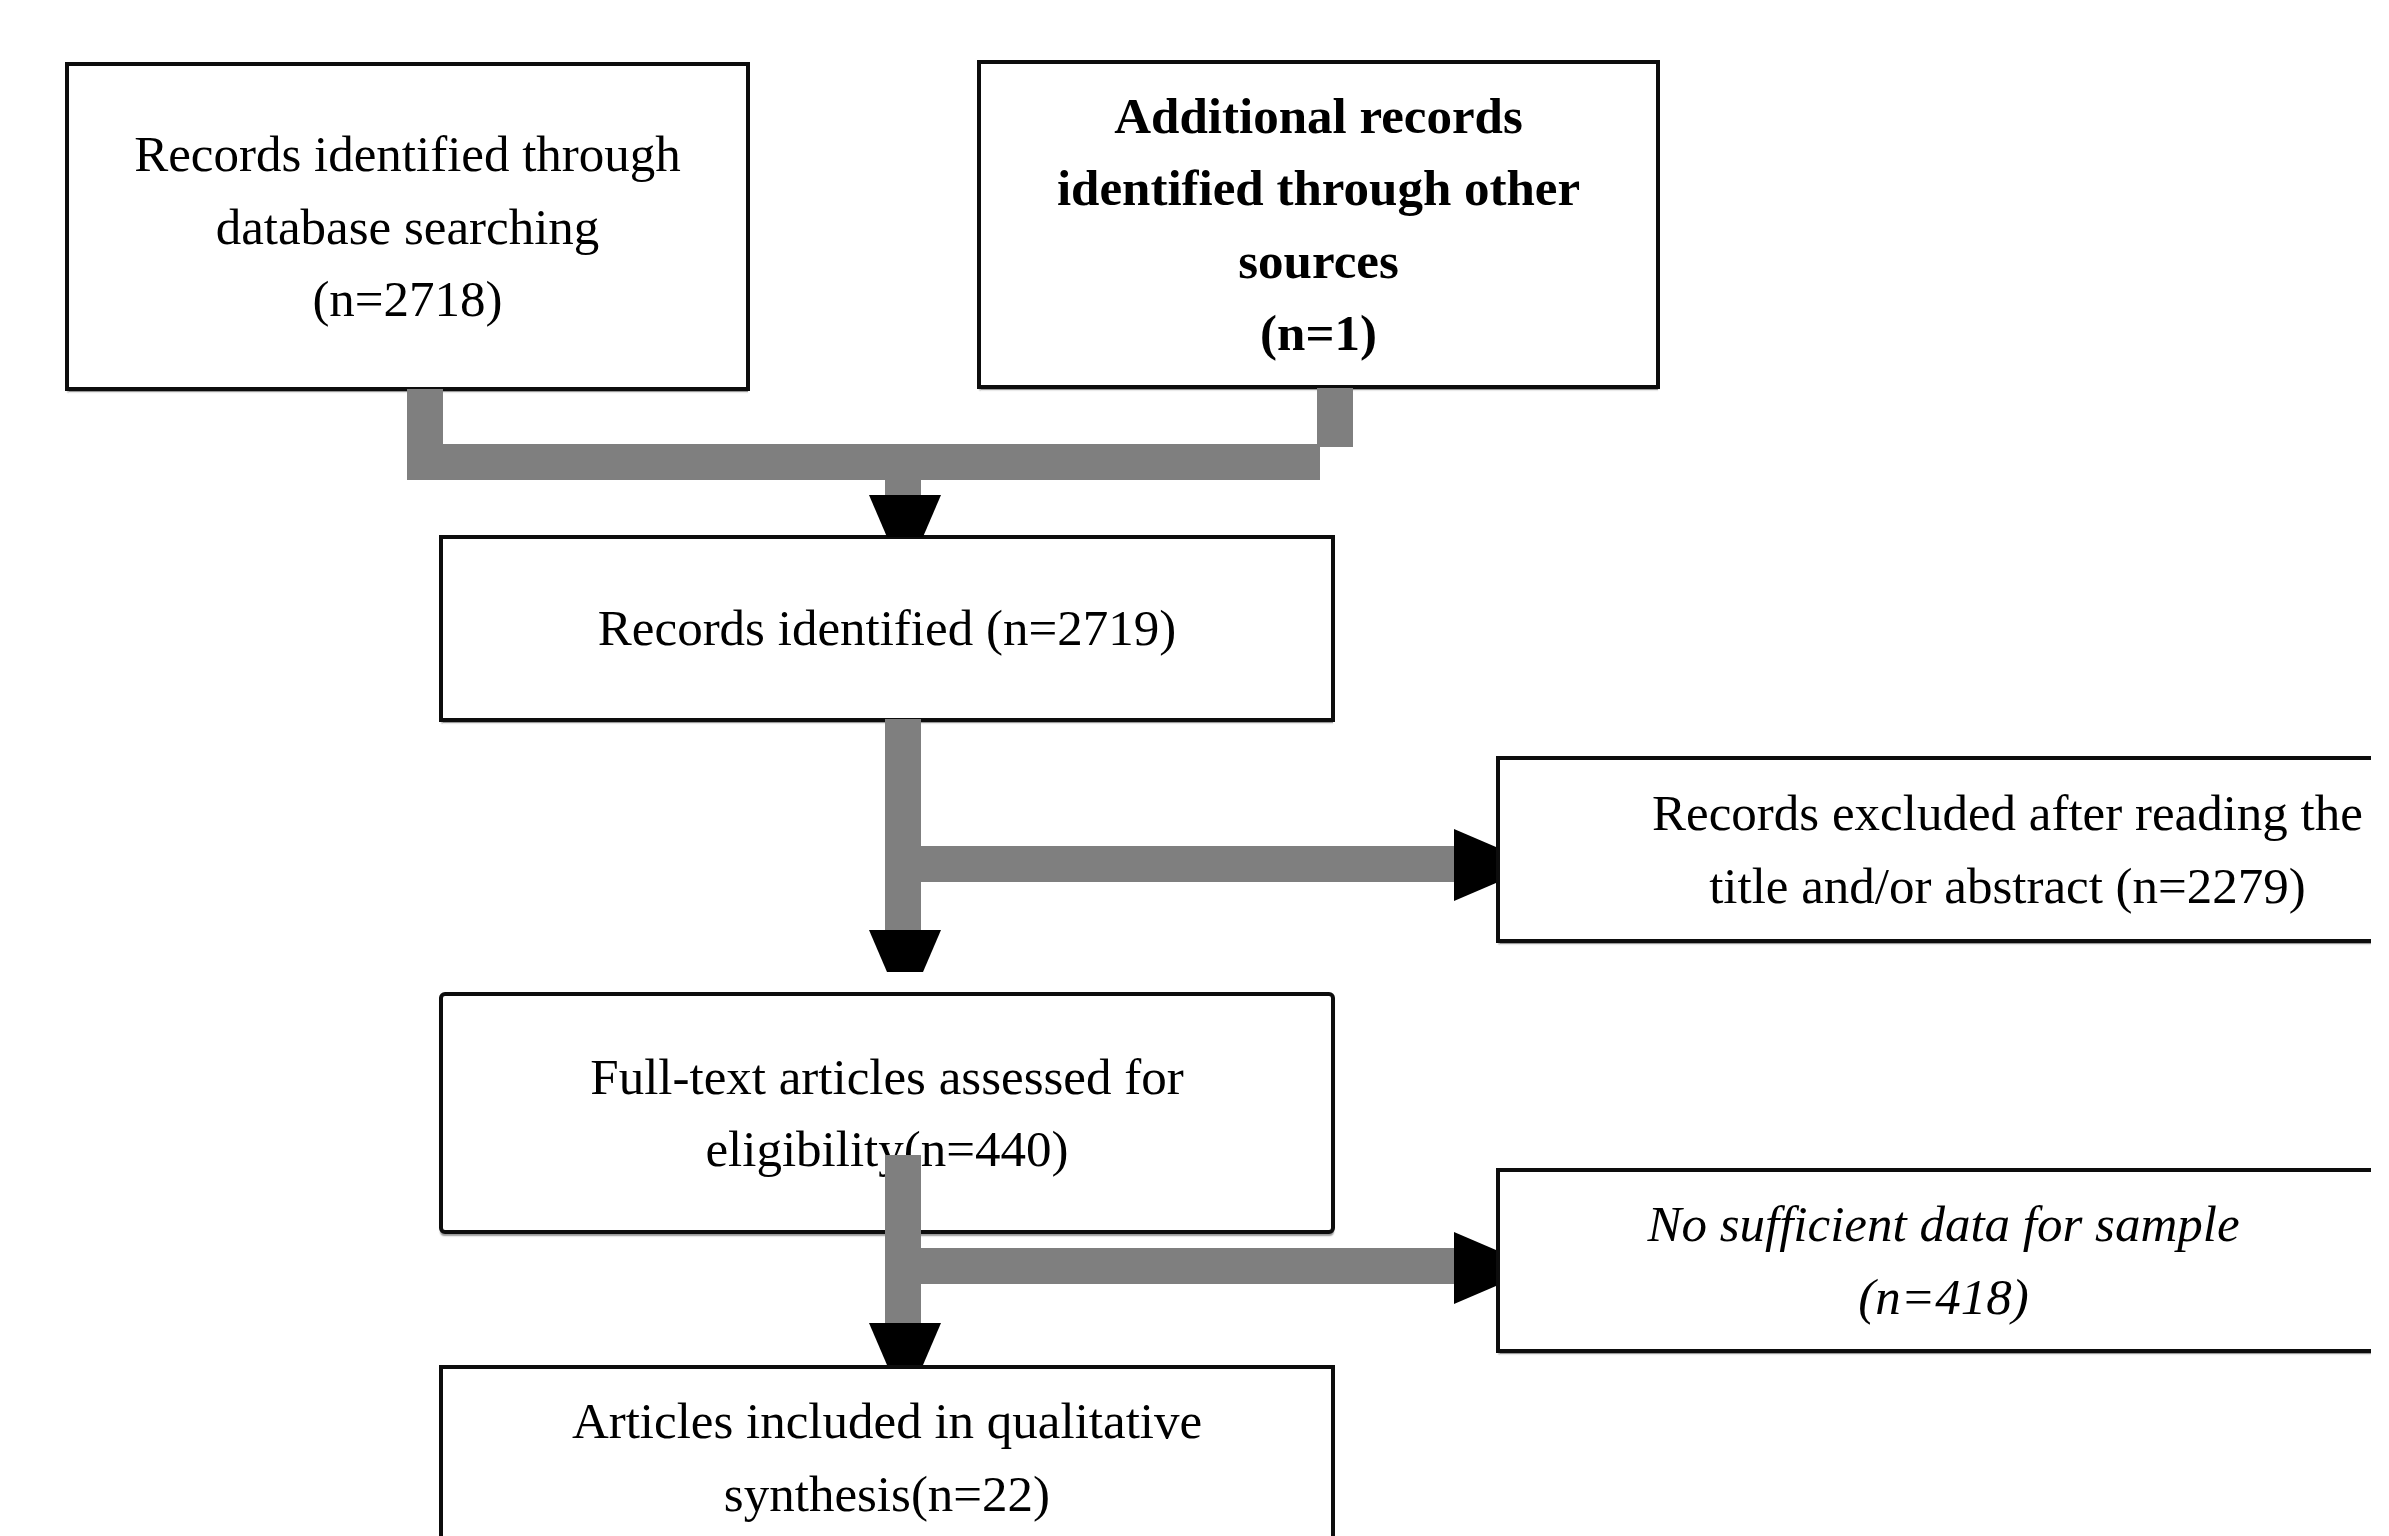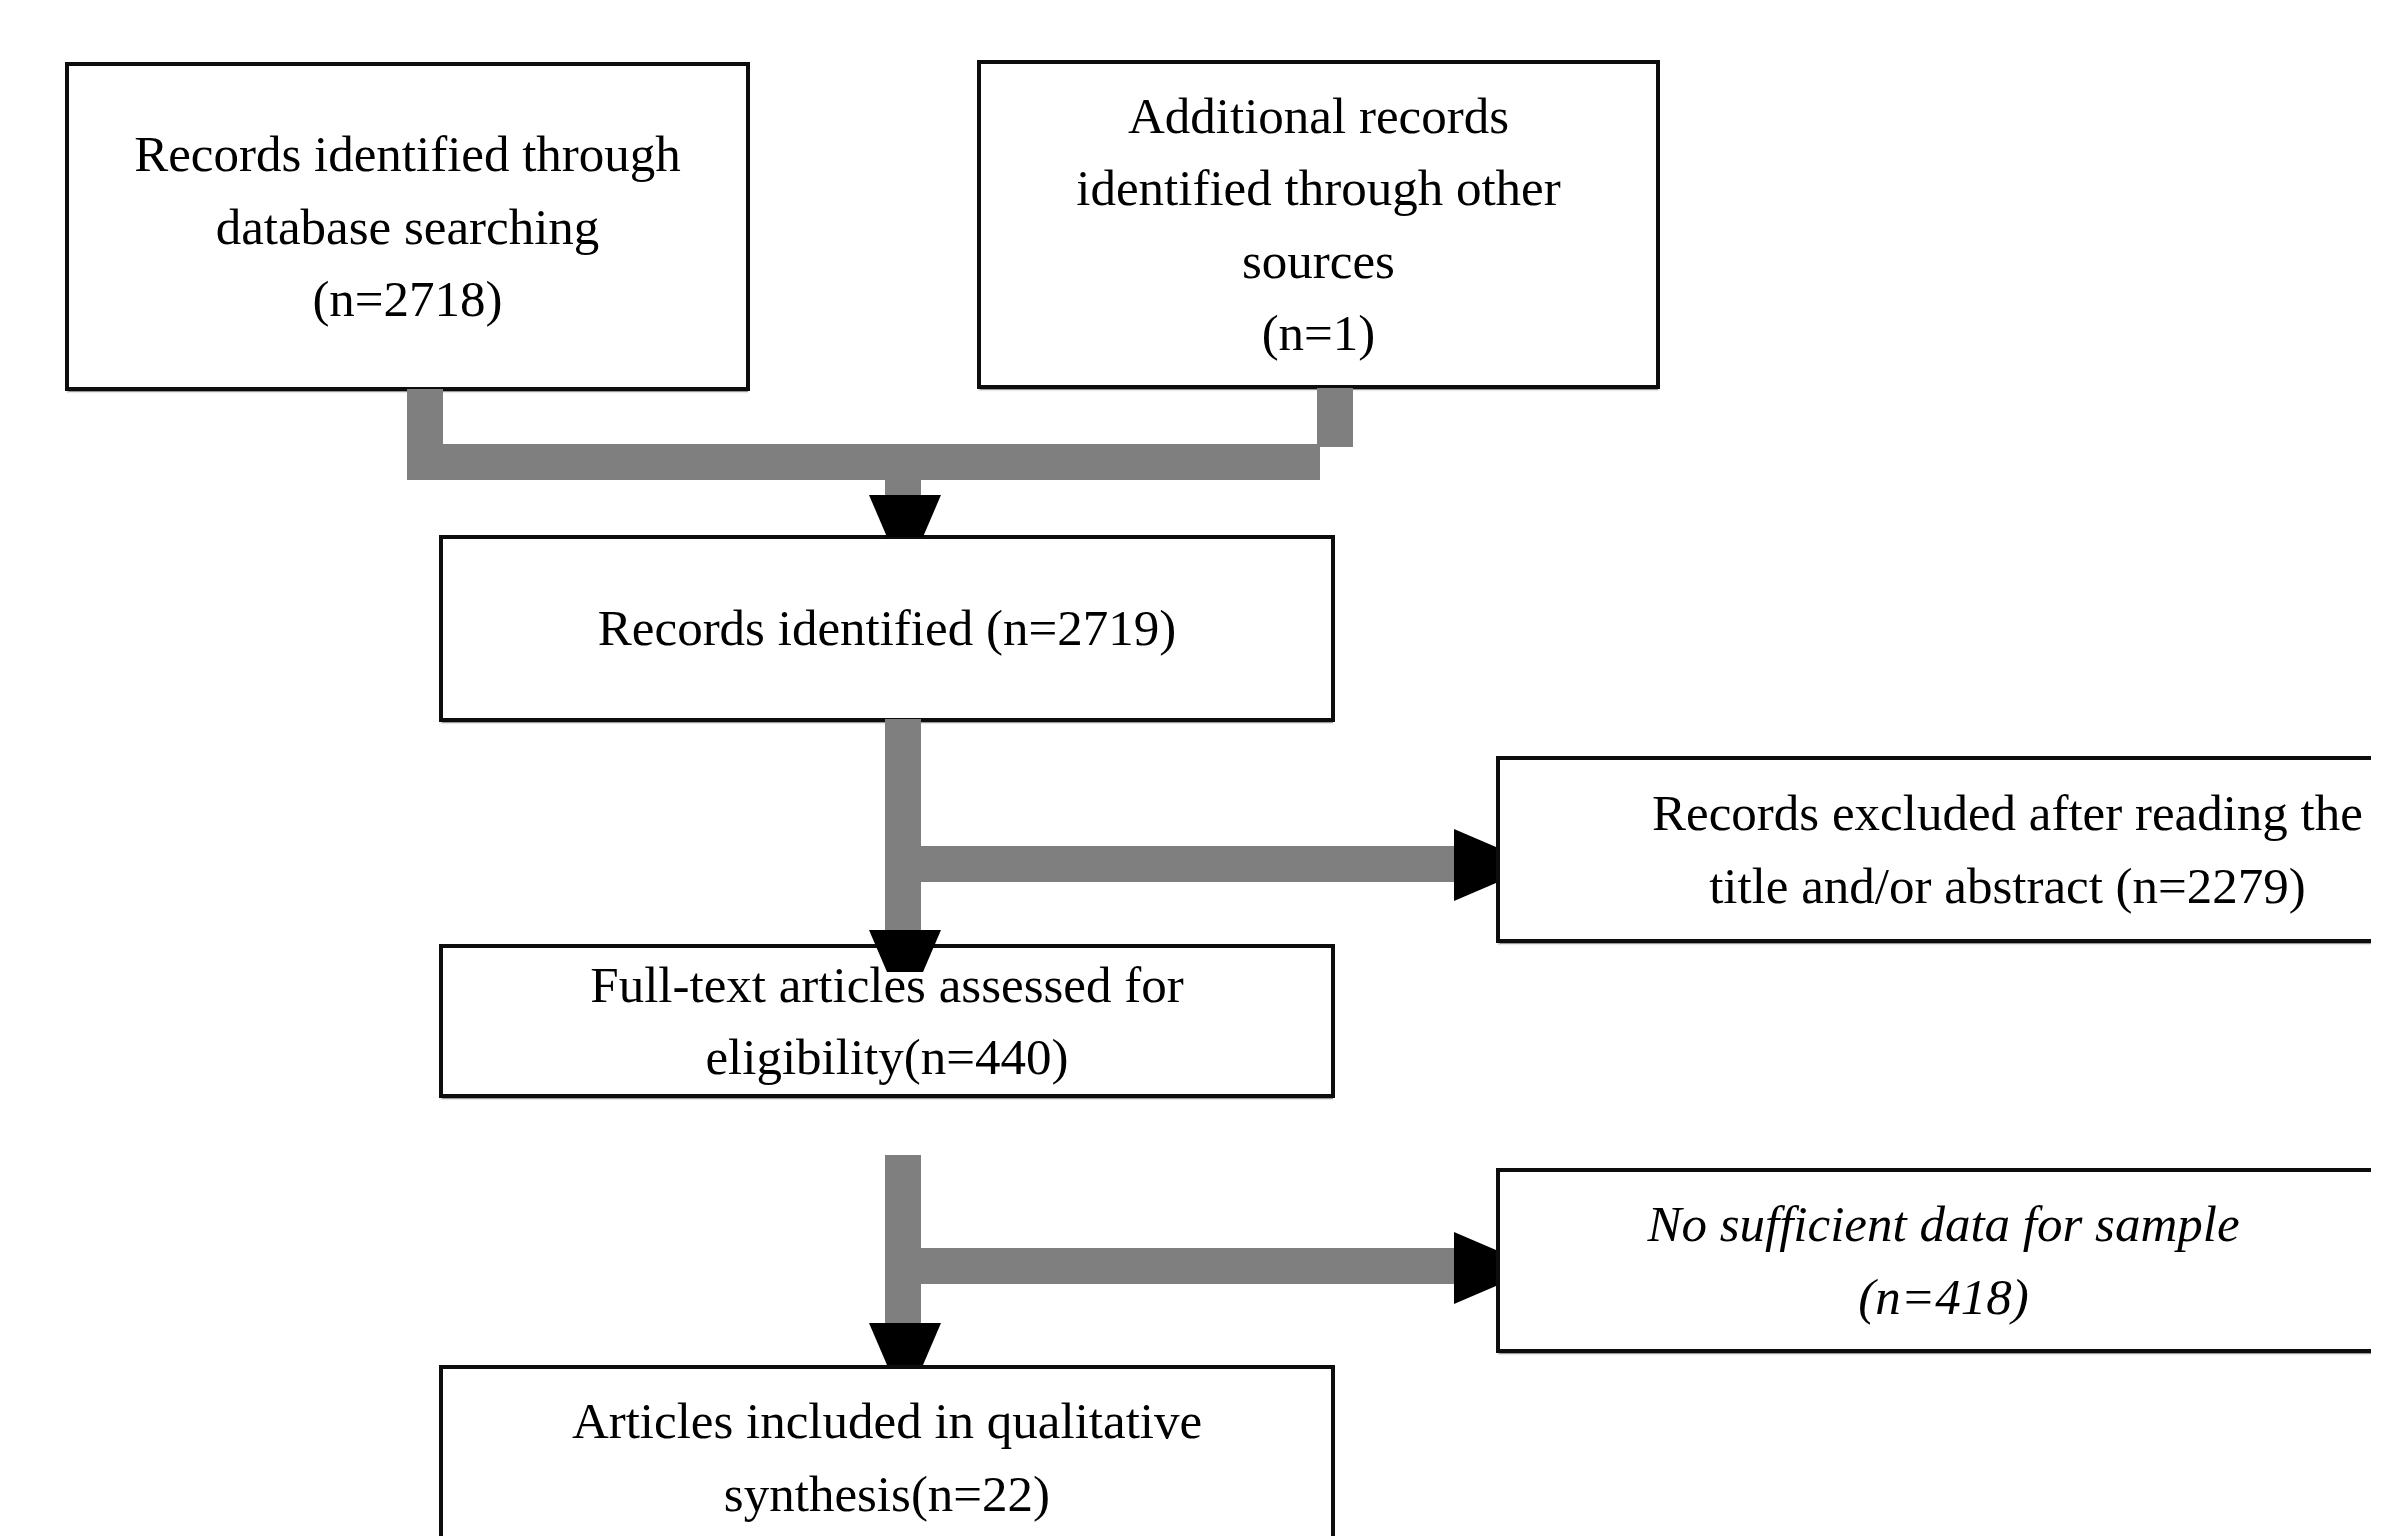--- a/index.html
+++ b/index.html
@@ -40,24 +40,24 @@
   }
   .arrow-right {
     position: absolute;
     width: 0; height: 0;
     border-top: 18.4px solid transparent;
     border-bottom: 18.4px solid transparent;
     border-left: 42px solid #000000;
   }
   
   #box-db        { left: 29px;   top: 26.4px;   width: 685px;  height: 329px; }
-  #box-other     { left: 941px; top: 24px;   width: 683px;  height: 329px; }
+  #box-other     { left: 941px; top: 24px;   width: 683px;  height: 329px; font-weight: bold; }
   #box-total     { left: 403px;  top: 499px;  width: 896px; height: 187px; }
   #box-excluded  { left: 1460px; top: 720px;  width: 1023px; height: 187px; }
-  #box-fulltext  { left: 403px;  top: 908px; width: 896px; height: 154px; }
+  #box-fulltext  { left: 403px;  top: 956px; width: 896px; height: 242px; border-radius: 6px; }
   #box-nodata    { left: 1460px; top: 1132px; width: 895px; height: 185px; font-style: italic; }
   #box-included  { left: 403px;  top: 1329px; width: 896px; height: 185px; }
 </style>
 </head>
 <body>
 
 <div class="canvas">
 
   <div class="node" id="box-db">Records identified through
 database searching

